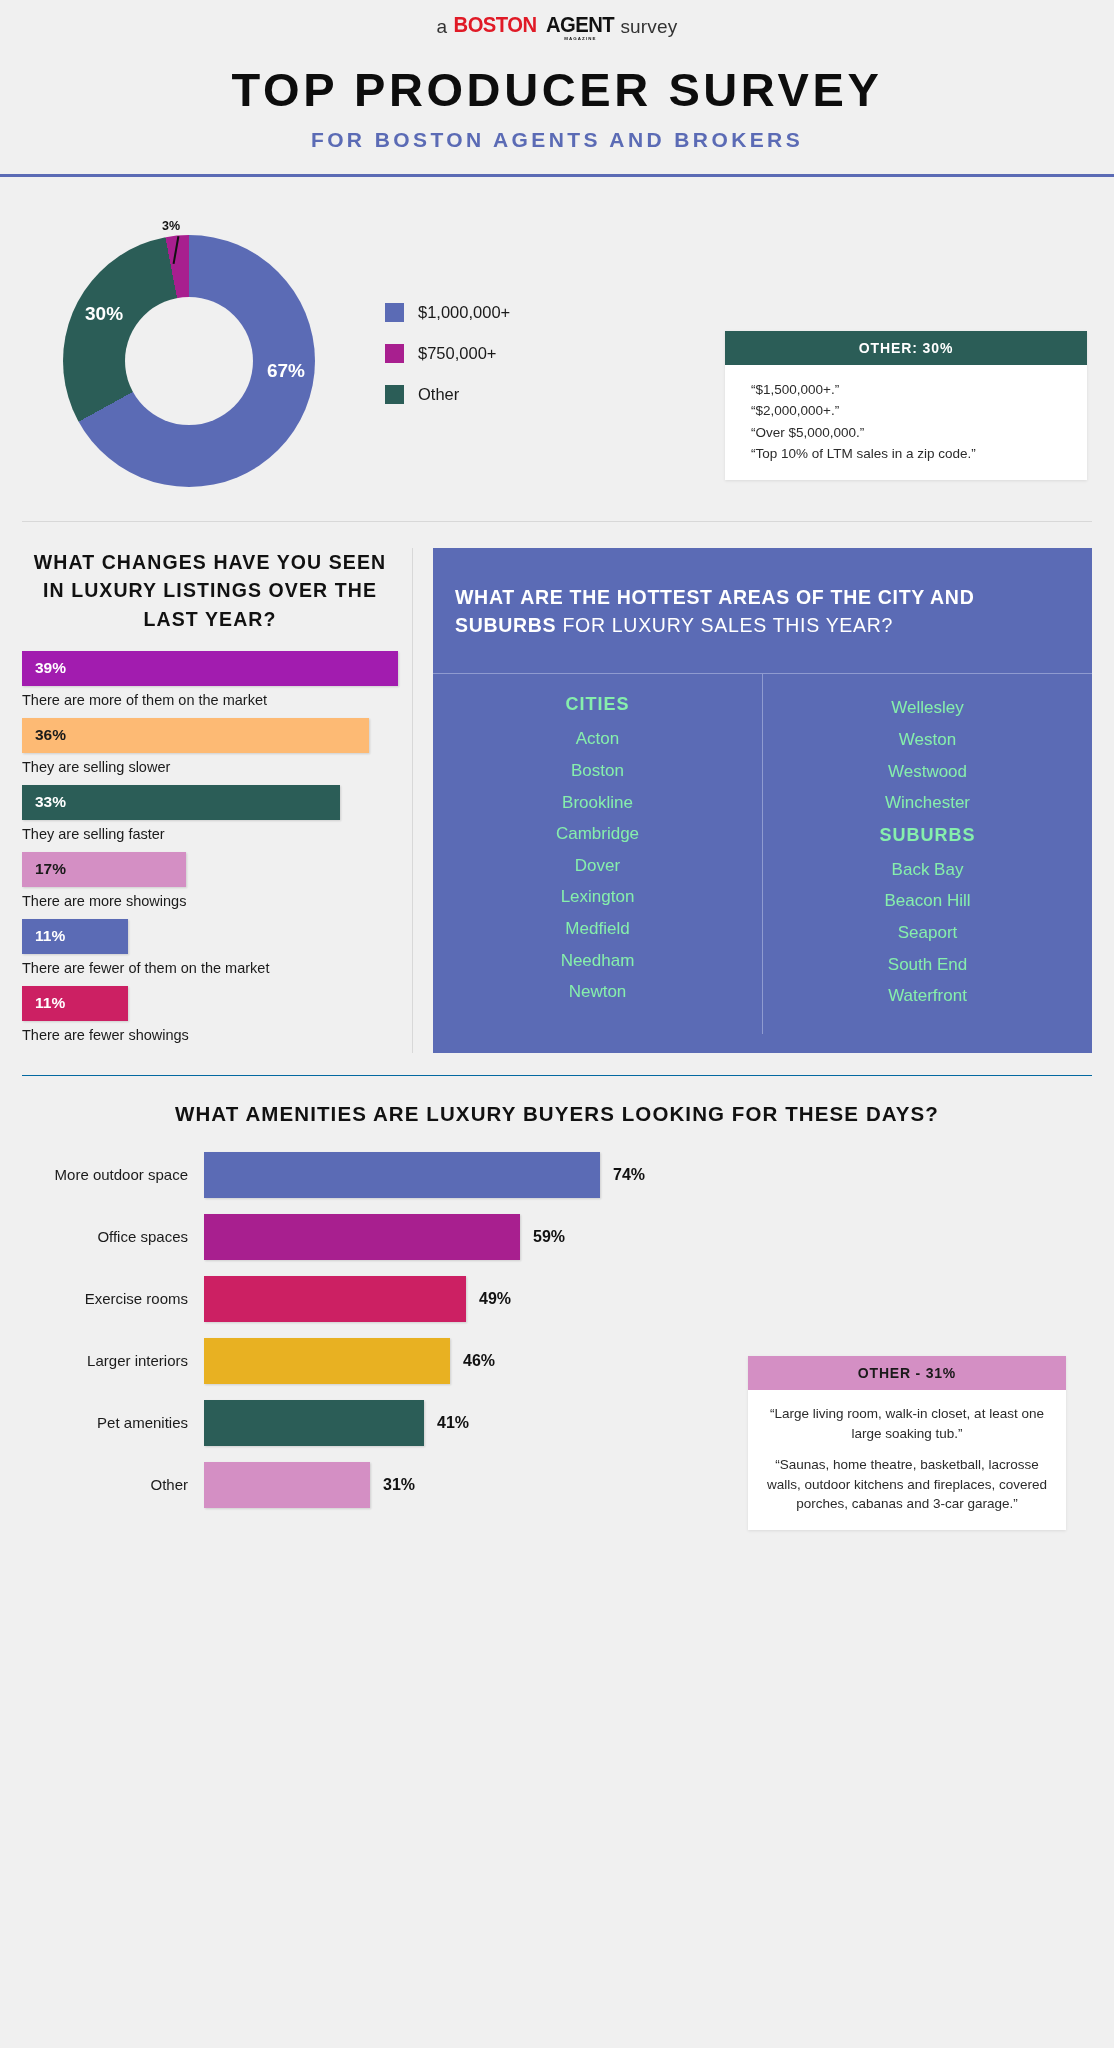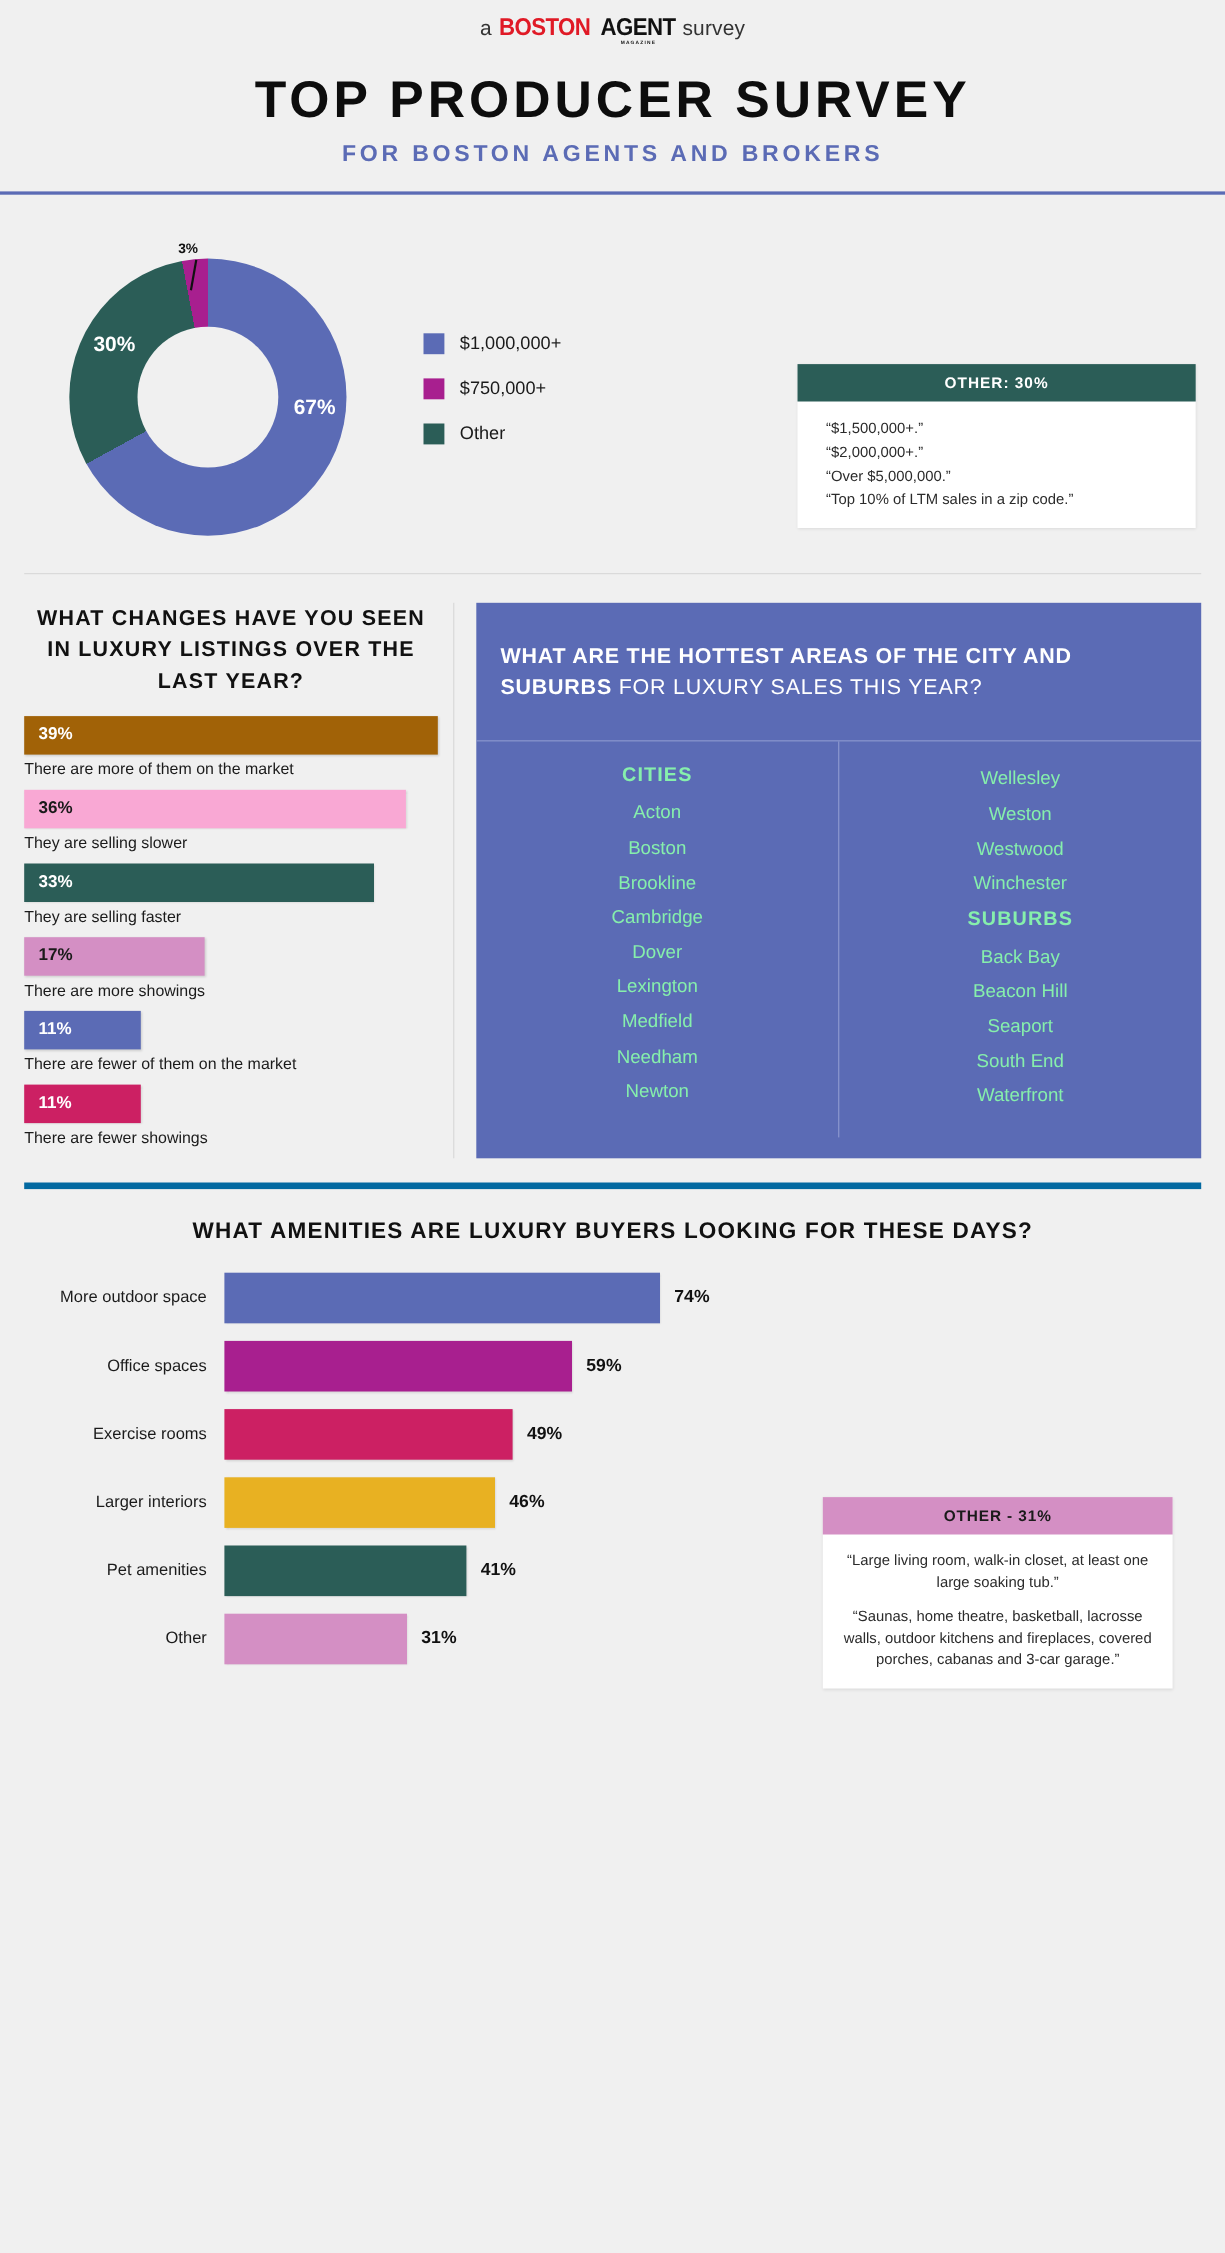--- a/index.html
+++ b/index.html
@@ -184,21 +184,21 @@
     font-size: 13.5px;
     color: #2b2b2b;
     line-height: 1.58;
   }
 
   
   .section2 {
     display: flex;
     margin: 0 22px;
     padding: 26px 0 22px 0;
-    border-bottom: 6px solid #0369a1;
+    border-bottom: 1px solid #0369a1;
   }
   .s2-left { width: 390px; flex:none; padding-right: 14px; }
   .s2-q {
     text-align: center;
     font-size: 19.5px;
     font-weight: 800;
     letter-spacing: 1.1px;
     line-height: 1.45;
     color: #111;
     padding: 0 6px;
@@ -344,27 +344,27 @@
         </div>
       </div>
     </div>
   </div>
 
   <div class="section2">
     <div class="s2-left">
       <div class="s2-q">WHAT CHANGES HAVE YOU SEEN IN LUXURY LISTINGS OVER THE LAST YEAR?</div>
       <div class="bars">
         <div class="bar-row">
-          <div class="bar" style="width:100%;background:#a16207">
+          <div class="bar" style="width:100%;background:#a21caf">
             <span class="bar-val" style="color:#fff">39%</span>
           </div>
           <div class="bar-label">There are more of them on the market</div>
         </div>
         <div class="bar-row">
-          <div class="bar" style="width:92.3%;background:#f9a8d4">
+          <div class="bar" style="width:92.3%;background:#fdba74">
             <span class="bar-val" style="color:#1a1a1a">36%</span>
           </div>
           <div class="bar-label">They are selling slower</div>
         </div>
         <div class="bar-row">
           <div class="bar" style="width:84.6%;background:#2b5d57">
             <span class="bar-val" style="color:#fff">33%</span>
           </div>
           <div class="bar-label">They are selling faster</div>
         </div>

